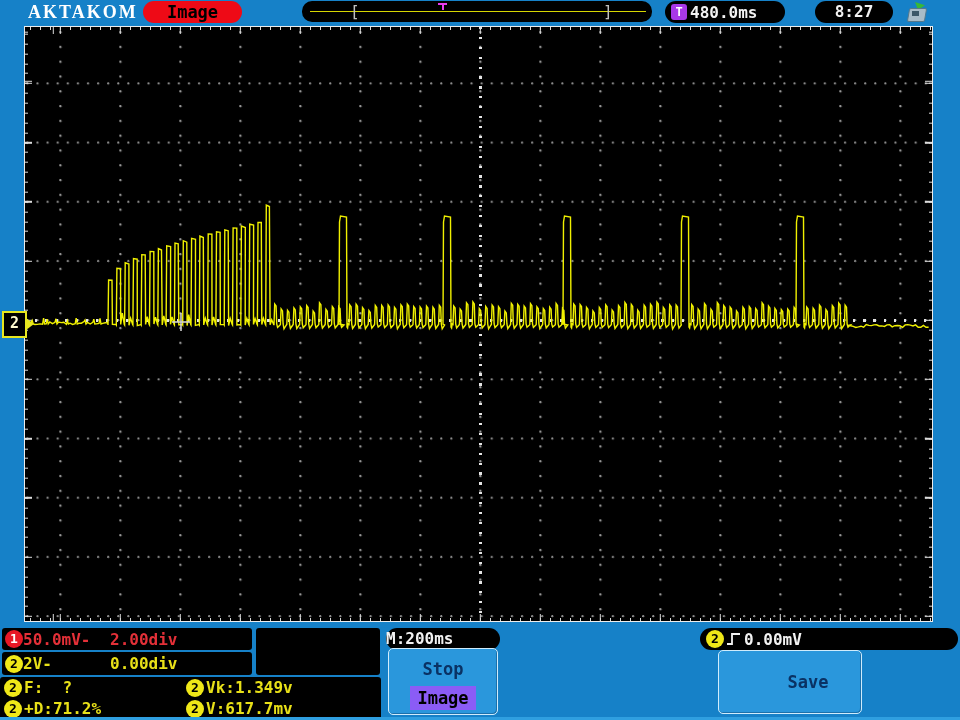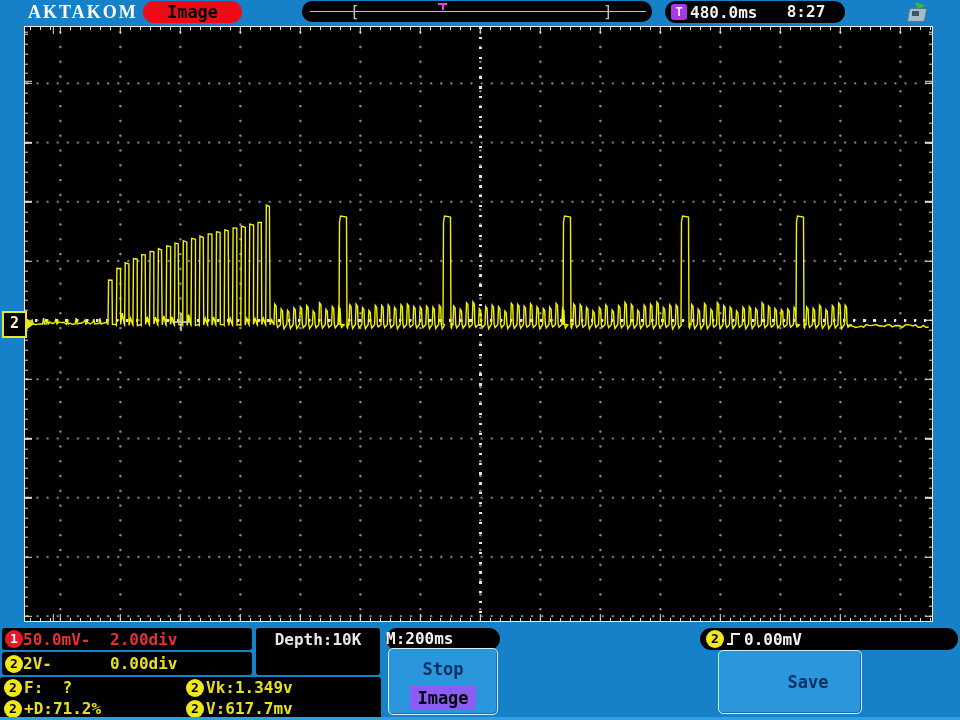--- a/index.html
+++ b/index.html
@@ -15,21 +15,21 @@
   .bracket{position:absolute;top:0;color:#c0c0c0;font-size:16px;line-height:21px;font-weight:normal;}
   .lbracket{left:48px;}
   .rbracket{left:301px;}
   .tmarker{position:absolute;left:136px;top:2px;width:9px;height:7px;
            background:linear-gradient(to right,transparent 0 3.5px,#e83cf0 3.5px 5.5px,transparent 5.5px),
                       linear-gradient(#e83cf0 0 2.5px,transparent 2.5px);}
   .pill{position:absolute;background:#000;border-radius:11px;color:#f2f2f2;font-size:16px;height:22px;}
   .tpill{left:665px;top:1px;width:120px;display:flex;align-items:center;padding-left:6px;box-sizing:border-box;}
   .ticon{width:16px;height:16px;background:#a838e8;border-radius:3px;color:#fff;
          font-size:12px;line-height:16px;text-align:center;margin-right:3px;flex:0 0 auto;}
-  .clockpill{left:767px;top:1px;width:78px;text-align:center;line-height:22px;}
+  .clockpill{left:815px;top:1px;width:78px;text-align:center;line-height:22px;}
   .usb{position:absolute;left:906px;top:2px;width:22px;height:20px;}
   .usb-clip{position:absolute;left:9px;top:0;width:10px;height:8px;background:#38b838;
             clip-path:polygon(0 0,100% 40%,30% 100%);}
   .usb-body{position:absolute;left:2px;top:6px;width:16px;height:12px;background:#a8bcc8;
             border:1px solid #55788c;border-radius:2px;transform:skewX(-10deg);}
   .usb-dot{position:absolute;left:6px;top:9px;width:7px;height:5px;background:#3c5868;}
 
   
   .grid{position:absolute;left:24px;top:26px;width:907px;height:594px;background:#000;border:1px solid #ececec;}
   .grid .layer{position:absolute;inset:0;}
@@ -149,21 +149,20 @@
   </div>
   <div class="bb ch2box">
     <div class="chrow">
       <span class="badge y">2</span>
       <span class="txt">2V-</span>
       <span class="txt pos">0.00div</span>
     </div>
   </div>
 
   <div class="bb acqbox">
-    <div>Depth:10K</div>
   </div>
 
   <div class="bb measbox">
     <div class="mrow">
       <div class="mcell mc1">
         <span class="badge y">2</span>
         <span>F:  ?</span>
       </div>
       <div class="mcell mc2">
         <span class="badge y">2</span>

